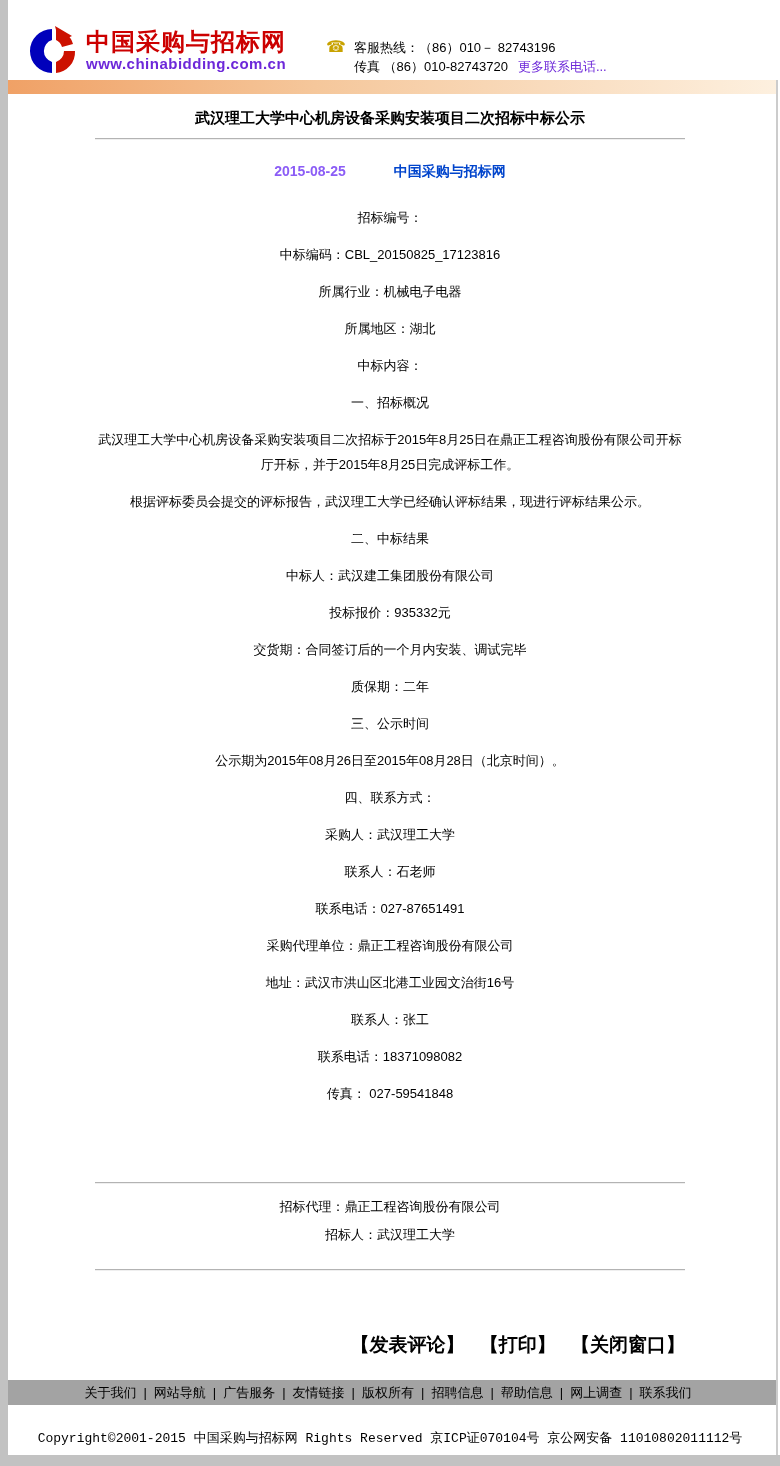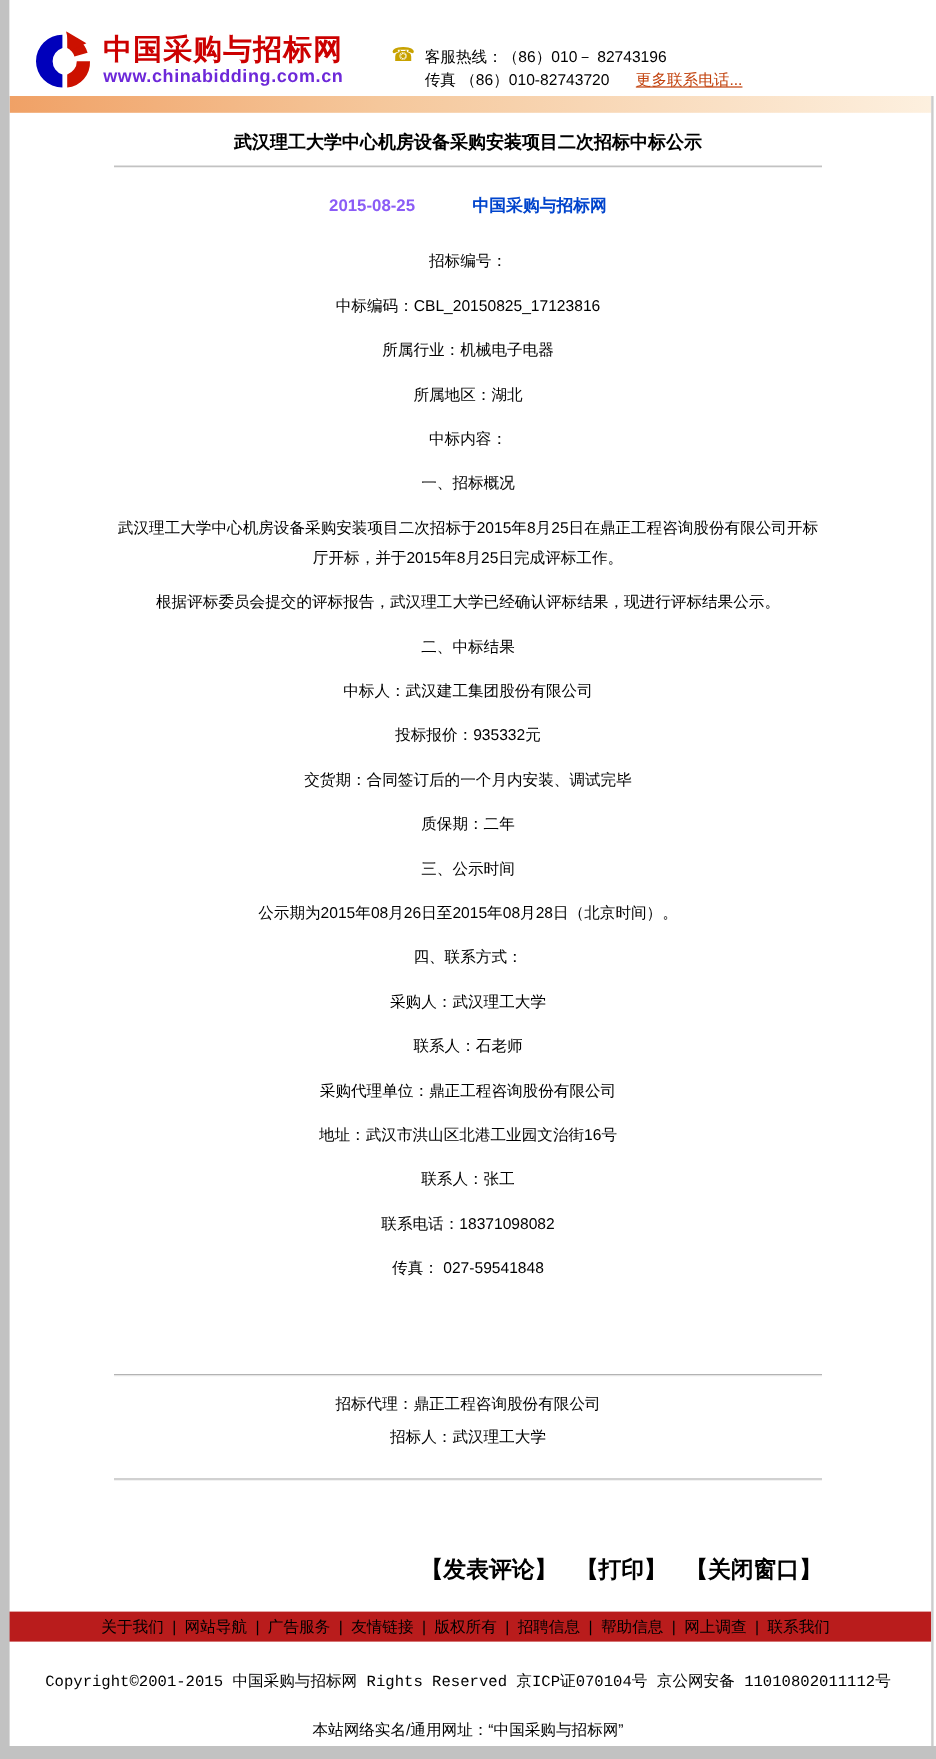--- a/index.html
+++ b/index.html
@@ -16,42 +16,42 @@
   
   .header{position:relative;margin-left:8px;height:80px;background:#fff;}
   .logo{position:absolute;left:20px;top:26px;display:flex;align-items:center;cursor:pointer;}
   .logo-icon{width:52px;height:50px;margin-right:6px;}
   .logo-text .site-name{font-size:24px;font-weight:bold;color:#cc0000;letter-spacing:1px;line-height:26px;white-space:nowrap;}
   .logo-text .site-url{font-size:15px;font-weight:bold;color:#6d28d9;line-height:18px;letter-spacing:0.5px;}
   .service{position:absolute;left:318px;top:38px;font-size:13px;line-height:19px;}
   .service .row{display:flex;align-items:flex-start;}
   .phone-icon{color:#c8a200;font-size:16px;margin-right:8px;line-height:18px;}
   .svc-lines{white-space:nowrap;}
-  .more-link{color:#c2410c;text-decoration:underline;cursor:pointer;margin-left:22px;}
+  .more-link{color:#6d28d9;cursor:pointer;margin-left:10px;}
 
   .orange-bar{margin-left:8px;width:768px;height:14px;
     background:linear-gradient(90deg,#f0a166 0%,#f5c79b 40%,#fdf0df 100%);}
 
   
   .article{width:590px;margin:12px auto;}
   .doc-title{font-size:15px;font-weight:bold;text-align:center;margin:15px 0 10px;}
   .rule{border:none;height:0;border-top:1px solid #b3b3b3;box-shadow:0 1px 0 #efefef;margin:0;}
   .dateline{text-align:center;font-size:14px;font-weight:bold;margin:24px 0 24px;}
   .dateline .date{color:#8b5cf6;margin-right:44px;}
   .dateline .source{color:#0044cc;cursor:pointer;}
   .body-block p,.tail-block p{font-size:13px;line-height:25px;margin:0 0 12px;text-align:center;}
   .tail-block{margin-top:12px;}
   .tail-block p{margin:0 0 4px;line-height:24px;}
   .rule.mid{margin-top:76px;}
   .rule.low{margin-top:22px;}
   .actions{text-align:right;font-size:19px;font-weight:bold;margin-top:62px;white-space:nowrap;}
   .actions span{cursor:pointer;margin-left:10px;}
 
   
-  .fnav{margin-top:22px;margin-right:4px;height:25px;background:#b91c1c;
+  .fnav{margin-top:22px;margin-right:4px;height:25px;background:#a3a3a3;
     text-align:center;font-size:13px;line-height:25px;white-space:nowrap;}
   .fnav .nav-item{cursor:pointer;}
   .fnav .sep{margin:0 7px;color:#000;}
   .copyright{margin-top:24px;text-align:center;font-size:13px;
     font-family:"Liberation Mono","DejaVu Sans Mono",monospace;}
   .realname{margin-top:23px;text-align:center;font-size:13px;}
 </style>
 </head>
 <body>
 
@@ -106,20 +106,21 @@
       <p>二、中标结果</p>
       <p>中标人：武汉建工集团股份有限公司</p>
       <p>投标报价：935332元</p>
       <p>交货期：合同签订后的一个月内安装、调试完毕</p>
       <p>质保期：二年</p>
       <p>三、公示时间</p>
       <p>公示期为2015年08月26日至2015年08月28日（北京时间）。</p>
       <p>四、联系方式：</p>
       <p>采购人：武汉理工大学</p>
       <p>联系人：石老师</p>
+      <p>联系电话：027-87651491</p>
       <p>采购代理单位：鼎正工程咨询股份有限公司</p>
       <p>地址：武汉市洪山区北港工业园文治街16号</p>
       <p>联系人：张工</p>
       <p>联系电话：18371098082</p>
       <p>传真：  027-59541848</p>
     </div>
 
   <hr class="rule mid">
 
   <div class="tail-block">

